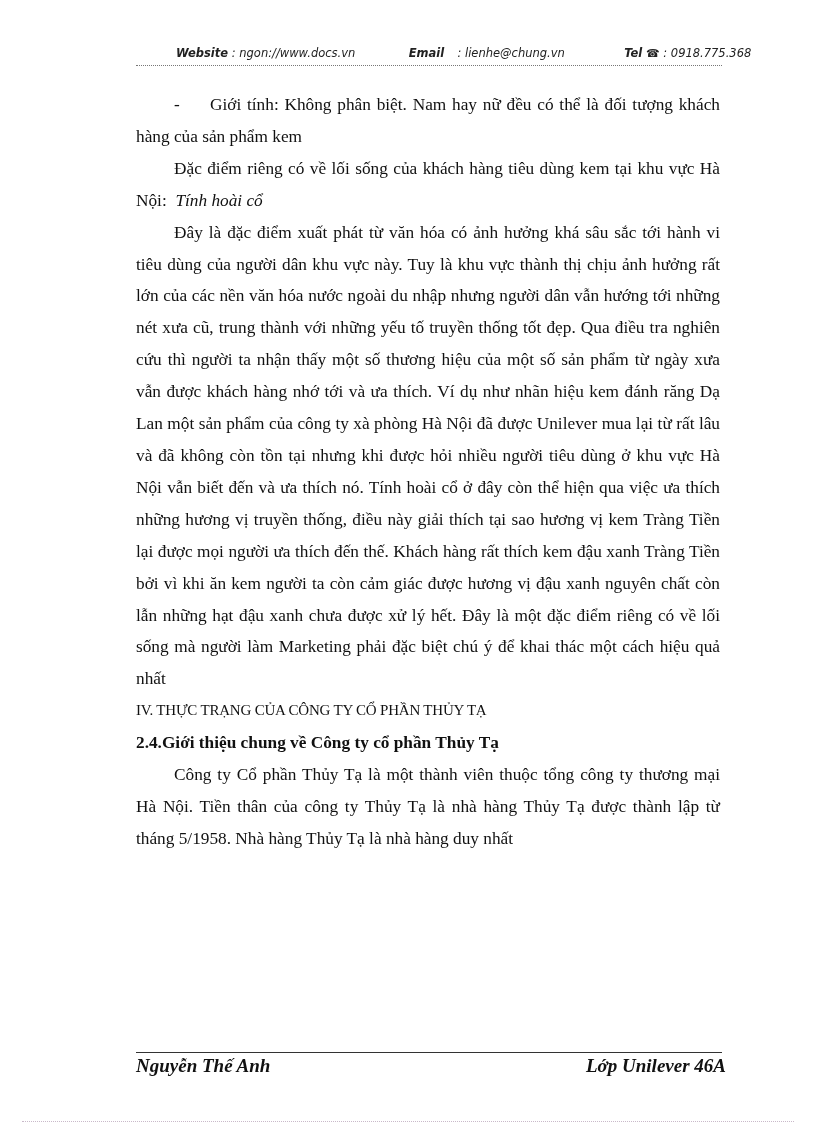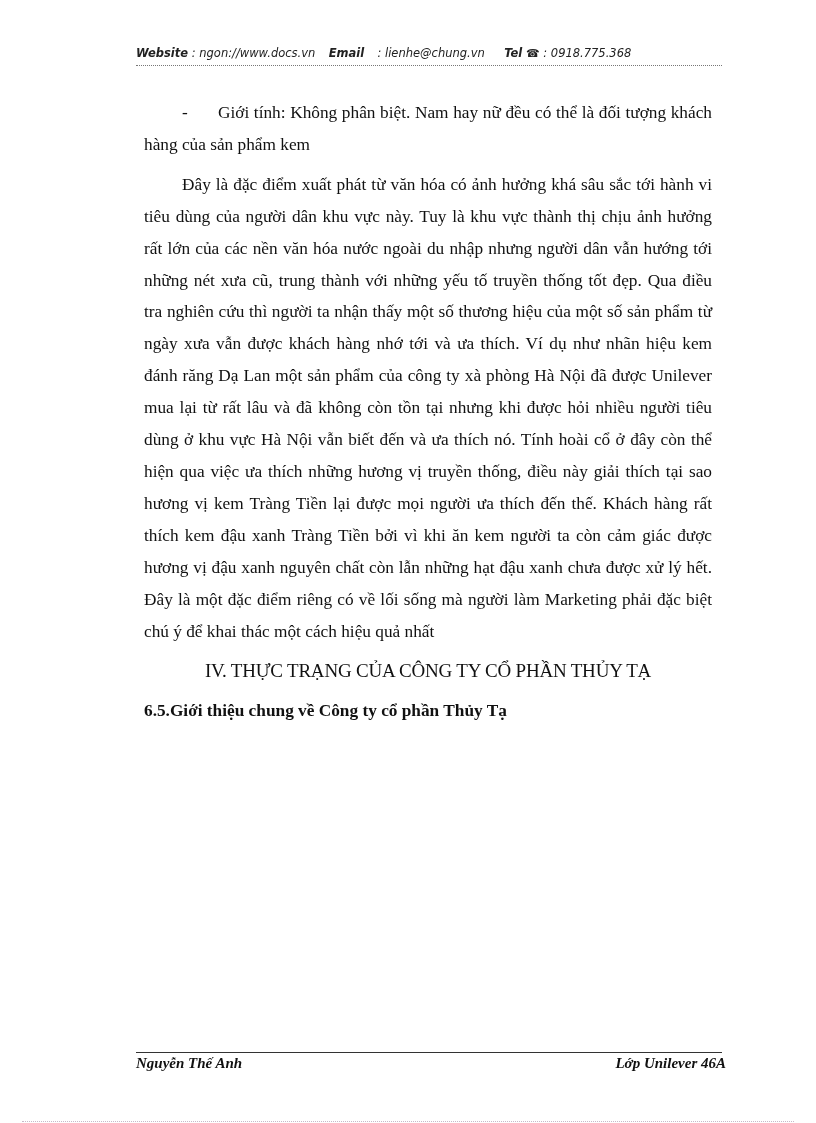--- a/index.html
+++ b/index.html
@@ -22,78 +22,79 @@
       width: 586px;
       height: 20px;
       font-family: "DejaVu Sans", "Liberation Sans", sans-serif;
       font-size: 11.5px;
       font-style: italic;
       color: #222;
       white-space: nowrap;
     }
     .page-header b {
       font-weight: bold;
+      margin-left: 40px;
     }
     .page-header .gap { display: inline-block; width: 6px; }
     .header-rule {
       position: absolute;
       left: 136px;
       top: 65px;
       width: 586px;
       height: 0;
       border-top: 1px dotted #777;
     }
     .content {
       position: absolute;
       left: 136px;
       top: 89px;
       width: 584px;
       font-size: 17.3px;
       line-height: 31.9px;
       text-align: justify;
     }
     .content p {
-      margin: 8px;
+      margin: 0;
     }
     .bullet {
       text-indent: 38px;
     }
     .bullet .dash {
       display: inline-block;
       width: 36px;
       text-indent: 0;
     }
     .indent {
       text-indent: 38px;
     }
     .italic { font-style: italic; }
     .heading-roman {
-      font-size: 19px;
-      text-align: center;
+      font-size: 15px;
+      text-align: left;
       letter-spacing: -0.2px;
     }
     .heading-sub {
       font-weight: bold;
       text-align: left;
     }
     .footer-rule {
       position: absolute;
       left: 136px;
       top: 1052px;
       width: 586px;
       height: 0;
       border-top: 1px solid #333;
     }
     .page-footer {
       position: absolute;
       left: 136px;
       top: 1055px;
       width: 590px;
       height: 24px;
-      font-size: 15px;
+      font-size: 19px;
       font-weight: bold;
       font-style: italic;
       display: flex;
       justify-content: space-between;
     }
     .bottom-dots {
       position: absolute;
       left: 22px;
       top: 1121px;
       width: 772px;
@@ -119,23 +120,25 @@
   <span>: lienhe@chung.vn</span>
   <span class="gap"></span><span class="gap"></span>
   <b>Tel</b>
   <span class="tel-icon">☎</span>
   <span>: 0918.775.368</span>
 </div>
 <div class="header-rule"></div>
 
 <div class="content">
   <p class="bullet"><span class="dash">-</span><span>Giới tính: Không phân biệt. Nam hay nữ đều có thể là đối tượng khách hàng của sản phẩm kem</span></p>
+  <p class="indent"><span>Đặc điểm riêng có về lối sống của khách hàng tiêu dùng kem tại khu vực Hà Nội:</span>&nbsp; <span class="italic">Tính hoài cổ</span></p>
   <p class="indent">Đây là đặc điểm xuất phát từ văn hóa có ảnh hưởng khá sâu sắc tới hành vi tiêu dùng của người dân khu vực này. Tuy là khu vực thành thị chịu ảnh hưởng rất lớn của các nền văn hóa nước ngoài du nhập nhưng người dân vẫn hướng tới những nét xưa cũ, trung thành với những yếu tố truyền thống tốt đẹp. Qua điều tra nghiên cứu thì người ta nhận thấy một số thương hiệu của một số sản phẩm từ ngày xưa vẫn được khách hàng nhớ tới và ưa thích. Ví dụ như nhãn hiệu kem đánh răng Dạ Lan một sản phẩm của công ty xà phòng Hà Nội đã được Unilever mua lại từ rất lâu và đã không còn tồn tại nhưng khi được hỏi nhiều người tiêu dùng ở khu vực Hà Nội vẫn biết đến và ưa thích nó. Tính hoài cổ ở đây còn thể hiện qua việc ưa thích những hương vị truyền thống, điều này giải thích tại sao hương vị kem Tràng Tiền lại được mọi người ưa thích đến thế. Khách hàng rất thích kem đậu xanh Tràng Tiền bởi vì khi ăn kem người ta còn cảm giác được hương vị đậu xanh nguyên chất còn lẫn những hạt đậu xanh chưa được xử lý hết. Đây là một đặc điểm riêng có về lối sống mà người làm Marketing phải đặc biệt chú ý để khai thác một cách hiệu quả nhất</p>
   <p class="heading-roman">IV. THỰC TRẠNG CỦA CÔNG TY CỔ PHẦN THỦY TẠ</p>
-  <p class="heading-sub">6.5.Giới thiệu chung về Công ty cổ phần Thủy Tạ</p>
+  <p class="heading-sub">2.4.Giới thiệu chung về Công ty cổ phần Thủy Tạ</p>
+  <p class="indent">Công ty Cổ phần Thủy Tạ là một thành viên thuộc tổng công ty thương mại Hà Nội. Tiền thân của công ty Thủy Tạ là nhà hàng Thủy Tạ được thành lập từ tháng 5/1958. Nhà hàng Thủy Tạ là nhà hàng duy nhất</p>
 </div>
 
 <div class="footer-rule"></div>
 <div class="page-footer">
   <span>Nguyễn Thế Anh</span>
   <span>Lớp Unilever 46A</span>
 </div>
 <div class="bottom-dots"></div>
 
 </body></html>

